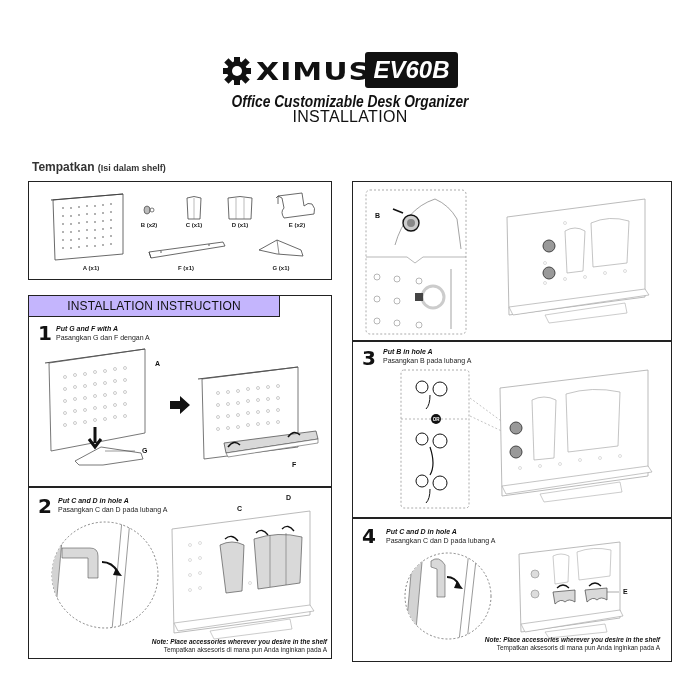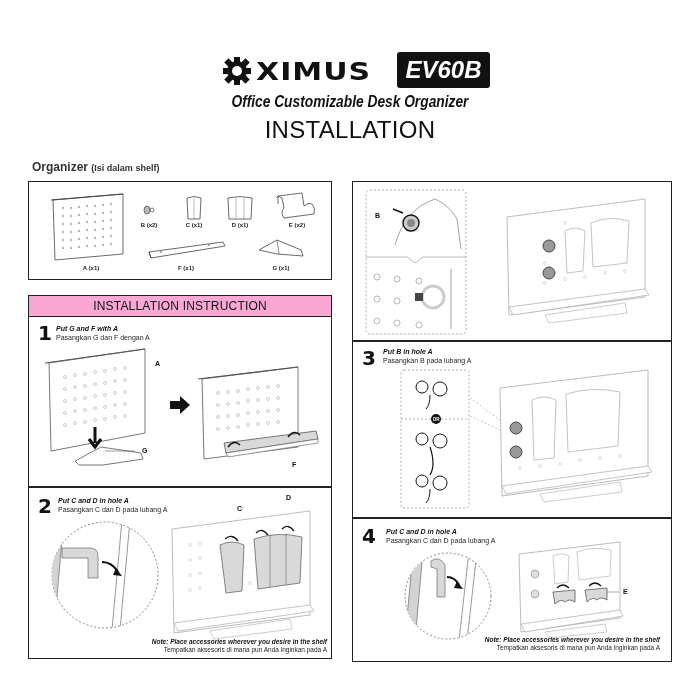--- a/index.html
+++ b/index.html
@@ -4,34 +4,34 @@
 <style>
   * { box-sizing: border-box; margin: 0; padding: 0; }
   html, body { width: 700px; height: 700px; background: #ffffff; overflow: hidden; }
   body { position: relative; font-family: "Liberation Sans", sans-serif; color: #111; }
   .abs { position: absolute; }
 
   
   .logo { left: 222px; top: 52px; width: 150px; height: 34px; display: flex; align-items: flex-end; }
   .logo-gear { width: 30px; height: 30px; }
   .logo-text { font-family: "DejaVu Sans", sans-serif; font-size: 30px; letter-spacing: 1px; font-weight: bold; margin-left: 4px; line-height: 30px; transform: scaleY(0.85); }
-  .model-badge { left: 397px; top: 52px; width: 93px; height: 36px; background: #111; border-radius: 3px; color: #fff; font-weight: bold; font-style: italic; font-size: 24px; display: flex; align-items: center; justify-content: center; }
+  .model-badge { left: 365px; top: 52px; width: 93px; height: 36px; background: #111; border-radius: 3px; color: #fff; font-weight: bold; font-style: italic; font-size: 24px; display: flex; align-items: center; justify-content: center; }
   .subtitle { left: 0; width: 700px; top: 93px; text-align: center; font-weight: bold; font-style: italic; font-size: 16px; transform: scaleX(0.86); }
-  .install-title { left: 0; width: 700px; top: 116px; text-align: center; font-size: 24px; letter-spacing: 0.3px; }
+  .install-title { left: 0; width: 700px; top: 108px; text-align: center; font-size: 16px; letter-spacing: 0.3px; }
 
   
   .included-label { left: 32px; top: 160px; font-size: 12px; font-weight: bold; color: #333; }
   .included-label .sub { font-size: 9px; font-weight: bold; }
   .box { border: 1.5px solid #222; background: #fff; }
   .included-box { left: 28px; top: 181px; width: 304px; height: 99px; }
   .part-label { font-size: 6px; font-weight: bold; color: #222; text-align: center; width: 40px; }
 
   
   .install-box { left: 28px; top: 295px; width: 304px; height: 364px; }
-  .install-header { left: 28px; top: 295px; width: 304px; height: 22px; background: #f9a8d4; border: 1.5px solid #222; display: flex; align-items: center; justify-content: center; font-size: 12px; letter-spacing: 0.2px; }
+  .install-header { left: 28px; top: 295px; width: 252px; height: 22px; background: #c4b5fd; border: 1.5px solid #222; display: flex; align-items: center; justify-content: center; font-size: 12px; letter-spacing: 0.2px; }
   .divider { height: 1.5px; background: #222; }
   .step-num { font-size: 20px; font-weight: bold; font-family: "DejaVu Sans", sans-serif; line-height: 20px; }
   .step-title { font-size: 7px; font-weight: bold; font-style: italic; }
   .step-sub { font-size: 7px; color: #222; }
   .note-b { font-size: 6.5px; font-weight: bold; font-style: italic; text-align: right; }
   .note-s { font-size: 6.5px; text-align: right; color: #222; }
   .callout { font-size: 7px; font-weight: bold; }
 
   
   .right-box { left: 352px; top: 181px; width: 320px; height: 481px; }
@@ -56,21 +56,21 @@
     </g>
     <circle cx="15" cy="15" r="5" fill="#fff"></circle>
   </svg>
   <span class="logo-text">XIMUS</span>
 </div>
 <div class="abs model-badge">EV60B</div>
 <div class="abs subtitle">Office Customizable Desk Organizer</div>
 <div class="abs install-title">INSTALLATION</div>
 
 <div class="abs included-label">
-  <span>Organizer</span>
+  <span>Tempatkan</span>
   <span class="sub">(Isi dalam shelf)</span>
 </div>
 <div class="abs box included-box">
 
   <svg style="left:22px;top:12px;" width="75" height="70">
     <polygon points="2,6 72,0 72,60 4,66" fill="#fff" stroke="#444" stroke-width="0.8"></polygon>
     <line x1="0" y1="6" x2="72" y2="0" stroke="#444" stroke-width="1"></line>
     <g fill="#999">
       <circle cx="12" cy="14" r="1"></circle>
         <circle cx="20" cy="14" r="1"></circle>

